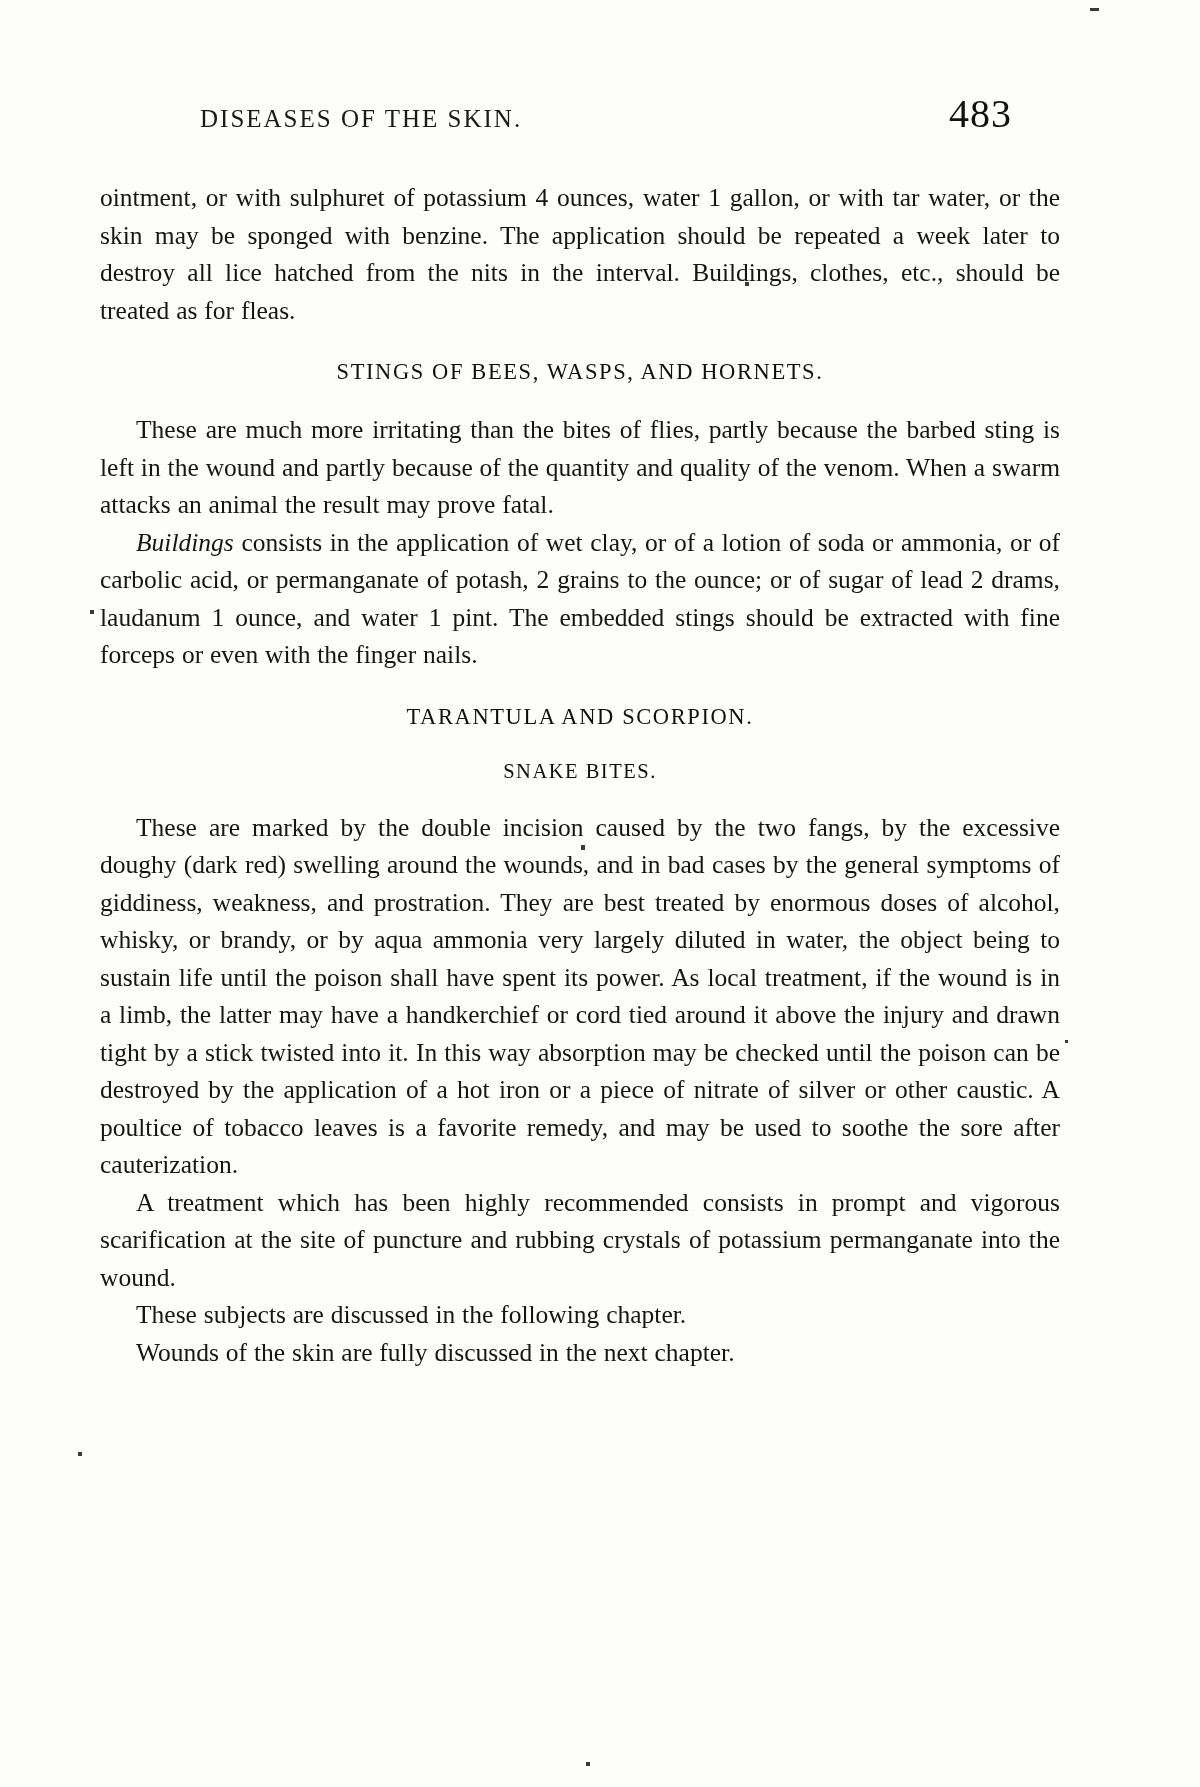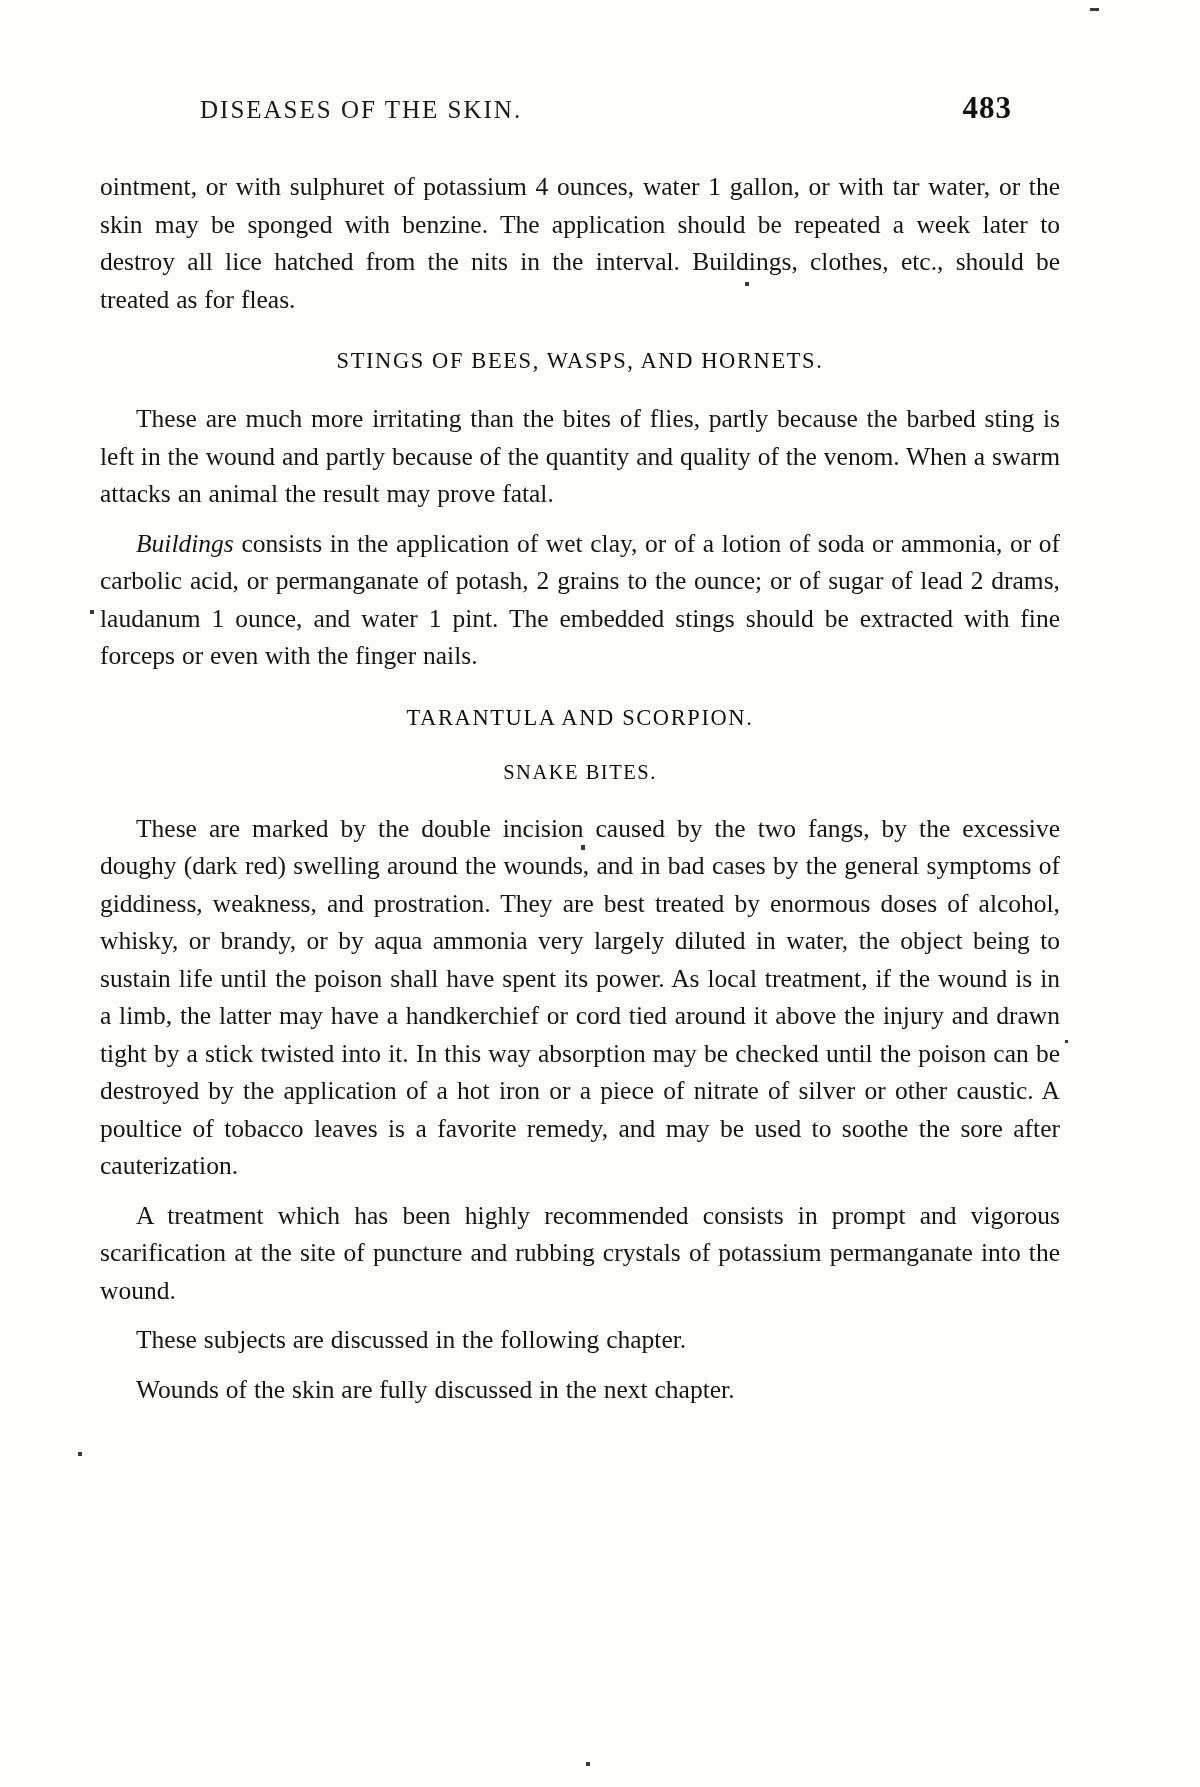--- a/index.html
+++ b/index.html
@@ -41,32 +41,32 @@
     flex: 1;
     text-align: left;
     font-size: 25px;
     letter-spacing: 2.0px;
     font-variant: small-caps;
     text-transform: uppercase;
     color: #1a1a1a;
     padding-left: 100px;
   }
   .running-head .rh-page {
-    font-size: 31px;
+    font-size: 40px;
     color: #111;
     letter-spacing: 1px;
-    font-weight: 700;
+    font-weight: 400;
     padding-right: 8px;
   }
   p.body {
     font-size: 25.5px;
     line-height: 37.5px;
     text-align: justify;
     text-justify: inter-word;
-    margin: 12px 0 0 0;
+    margin: 0 0 0 0;
     color: #151515;
     word-spacing: 0.5px;
   }
   p.body.first {
     text-indent: 0;
   }
   p.body.indent {
     text-indent: 36px;
   }
   h2.section {

